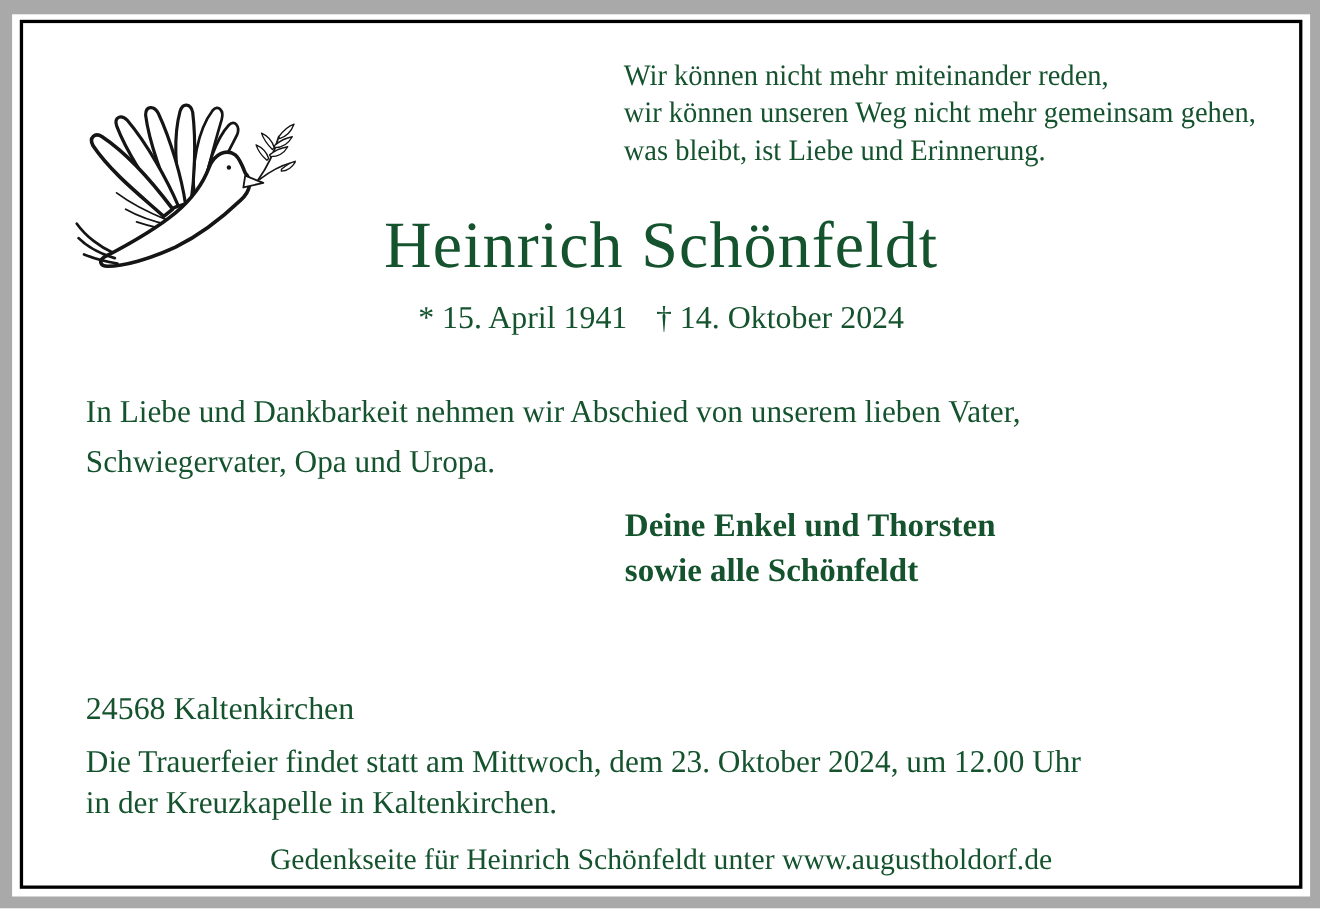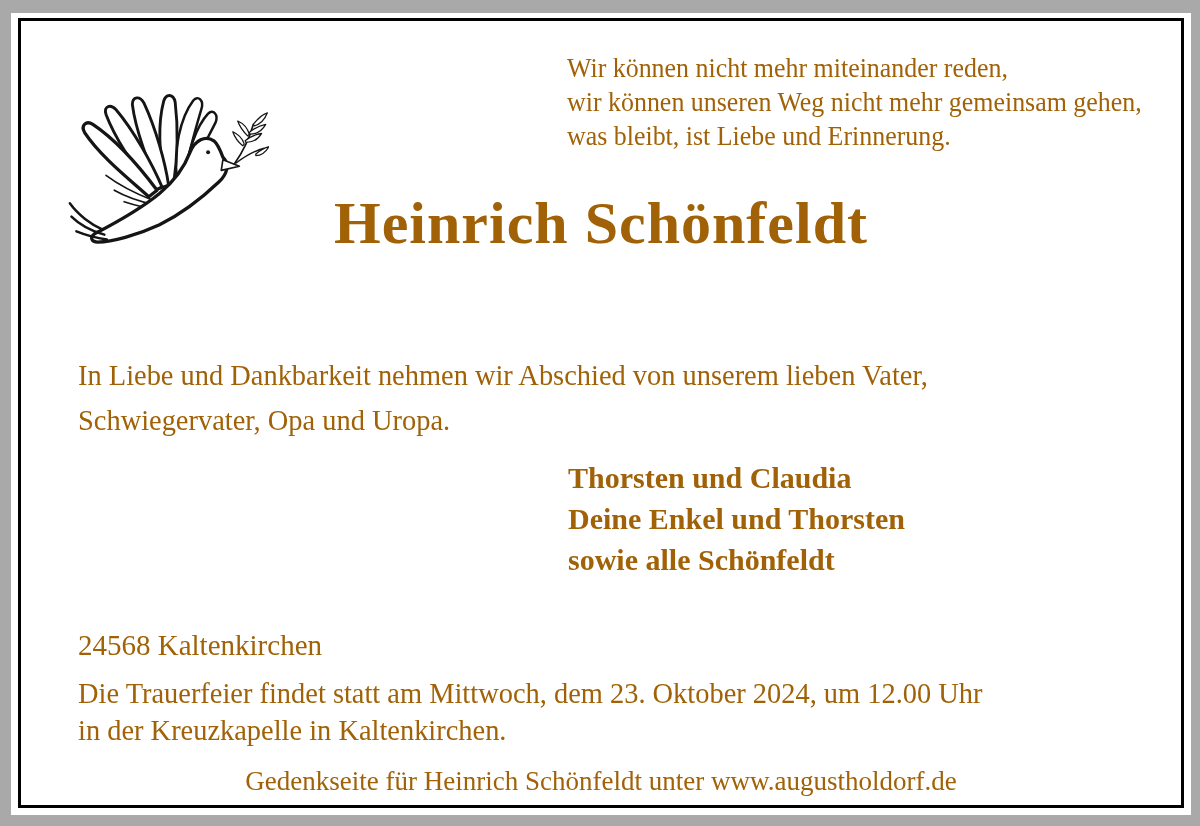--- a/index.html
+++ b/index.html
@@ -19,42 +19,42 @@
     background: #ffffff;
   }
   .frame {
     position: absolute;
     left: 7px; top: 5px; right: 7px; bottom: 7px;
     border: 3px solid #000000;
   }
   .content {
     position: absolute;
     inset: 0;
-    color: #a16207;
+    color: #14532d;
     padding-left: 44px;
   }
   .verse {
     position: absolute;
     left: 556px; top: 38px;
     font-size: 27px; line-height: 34px;
     transform: scaleX(0.96);
     transform-origin: left top;
     white-space: nowrap;
   }
   .dove {
     position: absolute;
     left: 44px; top: 62px;
     width: 214px; height: 204px;
   }
   .deceased-name {
     position: absolute;
     left: 0; right: 0; top: 176px;
     text-align: center;
     font-size: 60px;
-    font-weight: bold;
+    font-weight: normal;
     letter-spacing: 1px;
   }
   .dates {
     position: absolute;
     left: 0; right: 0; top: 260px;
     text-align: center;
     font-size: 29px;
   }
   .dates .birth { margin-right: 26px; }
   .farewell {
@@ -143,28 +143,30 @@
             <path stroke-width="1.5" d="M231,76 C238,70 245,68 251,67 C247,74 240,78 232,78 Z"></path>
             <path stroke-width="1.5" d="M234,70 C228,64 224,58 222,52 C229,55 234,61 236,68 Z"></path>
             <path stroke-width="1.5" d="M228,82 C222,77 218,71 216,65 C223,68 228,74 230,80 Z"></path>
             <path stroke-width="1.5" d="M244,92 C250,87 255,84 260,83 C256,90 250,94 244,94 Z"></path>
           </g>
         </svg>
       </div>
 
       <h1 class="deceased-name">Heinrich Schönfeldt</h1>
 
+      <div class="dates">
+        <span class="birth">* 15. April 1941</span><span>† 14. Oktober 2024</span>
+      </div>
 
       <div class="farewell">
         <div>In Liebe und Dankbarkeit nehmen wir Abschied von unserem lieben Vater,</div>
         <div>Schwiegervater, Opa und Uropa.</div>
       </div>
 
       <div class="mourners">
-        <div>Thorsten und Claudia</div>
         <div>Deine Enkel und Thorsten</div>
         <div>sowie alle Schönfeldt</div>
       </div>
 
       <div class="location-line">24568 Kaltenkirchen</div>
 
       <div class="service">
         <div>Die Trauerfeier findet statt am Mittwoch, dem 23. Oktober 2024, um 12.00 Uhr</div>
         <div>in der Kreuzkapelle in Kaltenkirchen.</div>
       </div>

